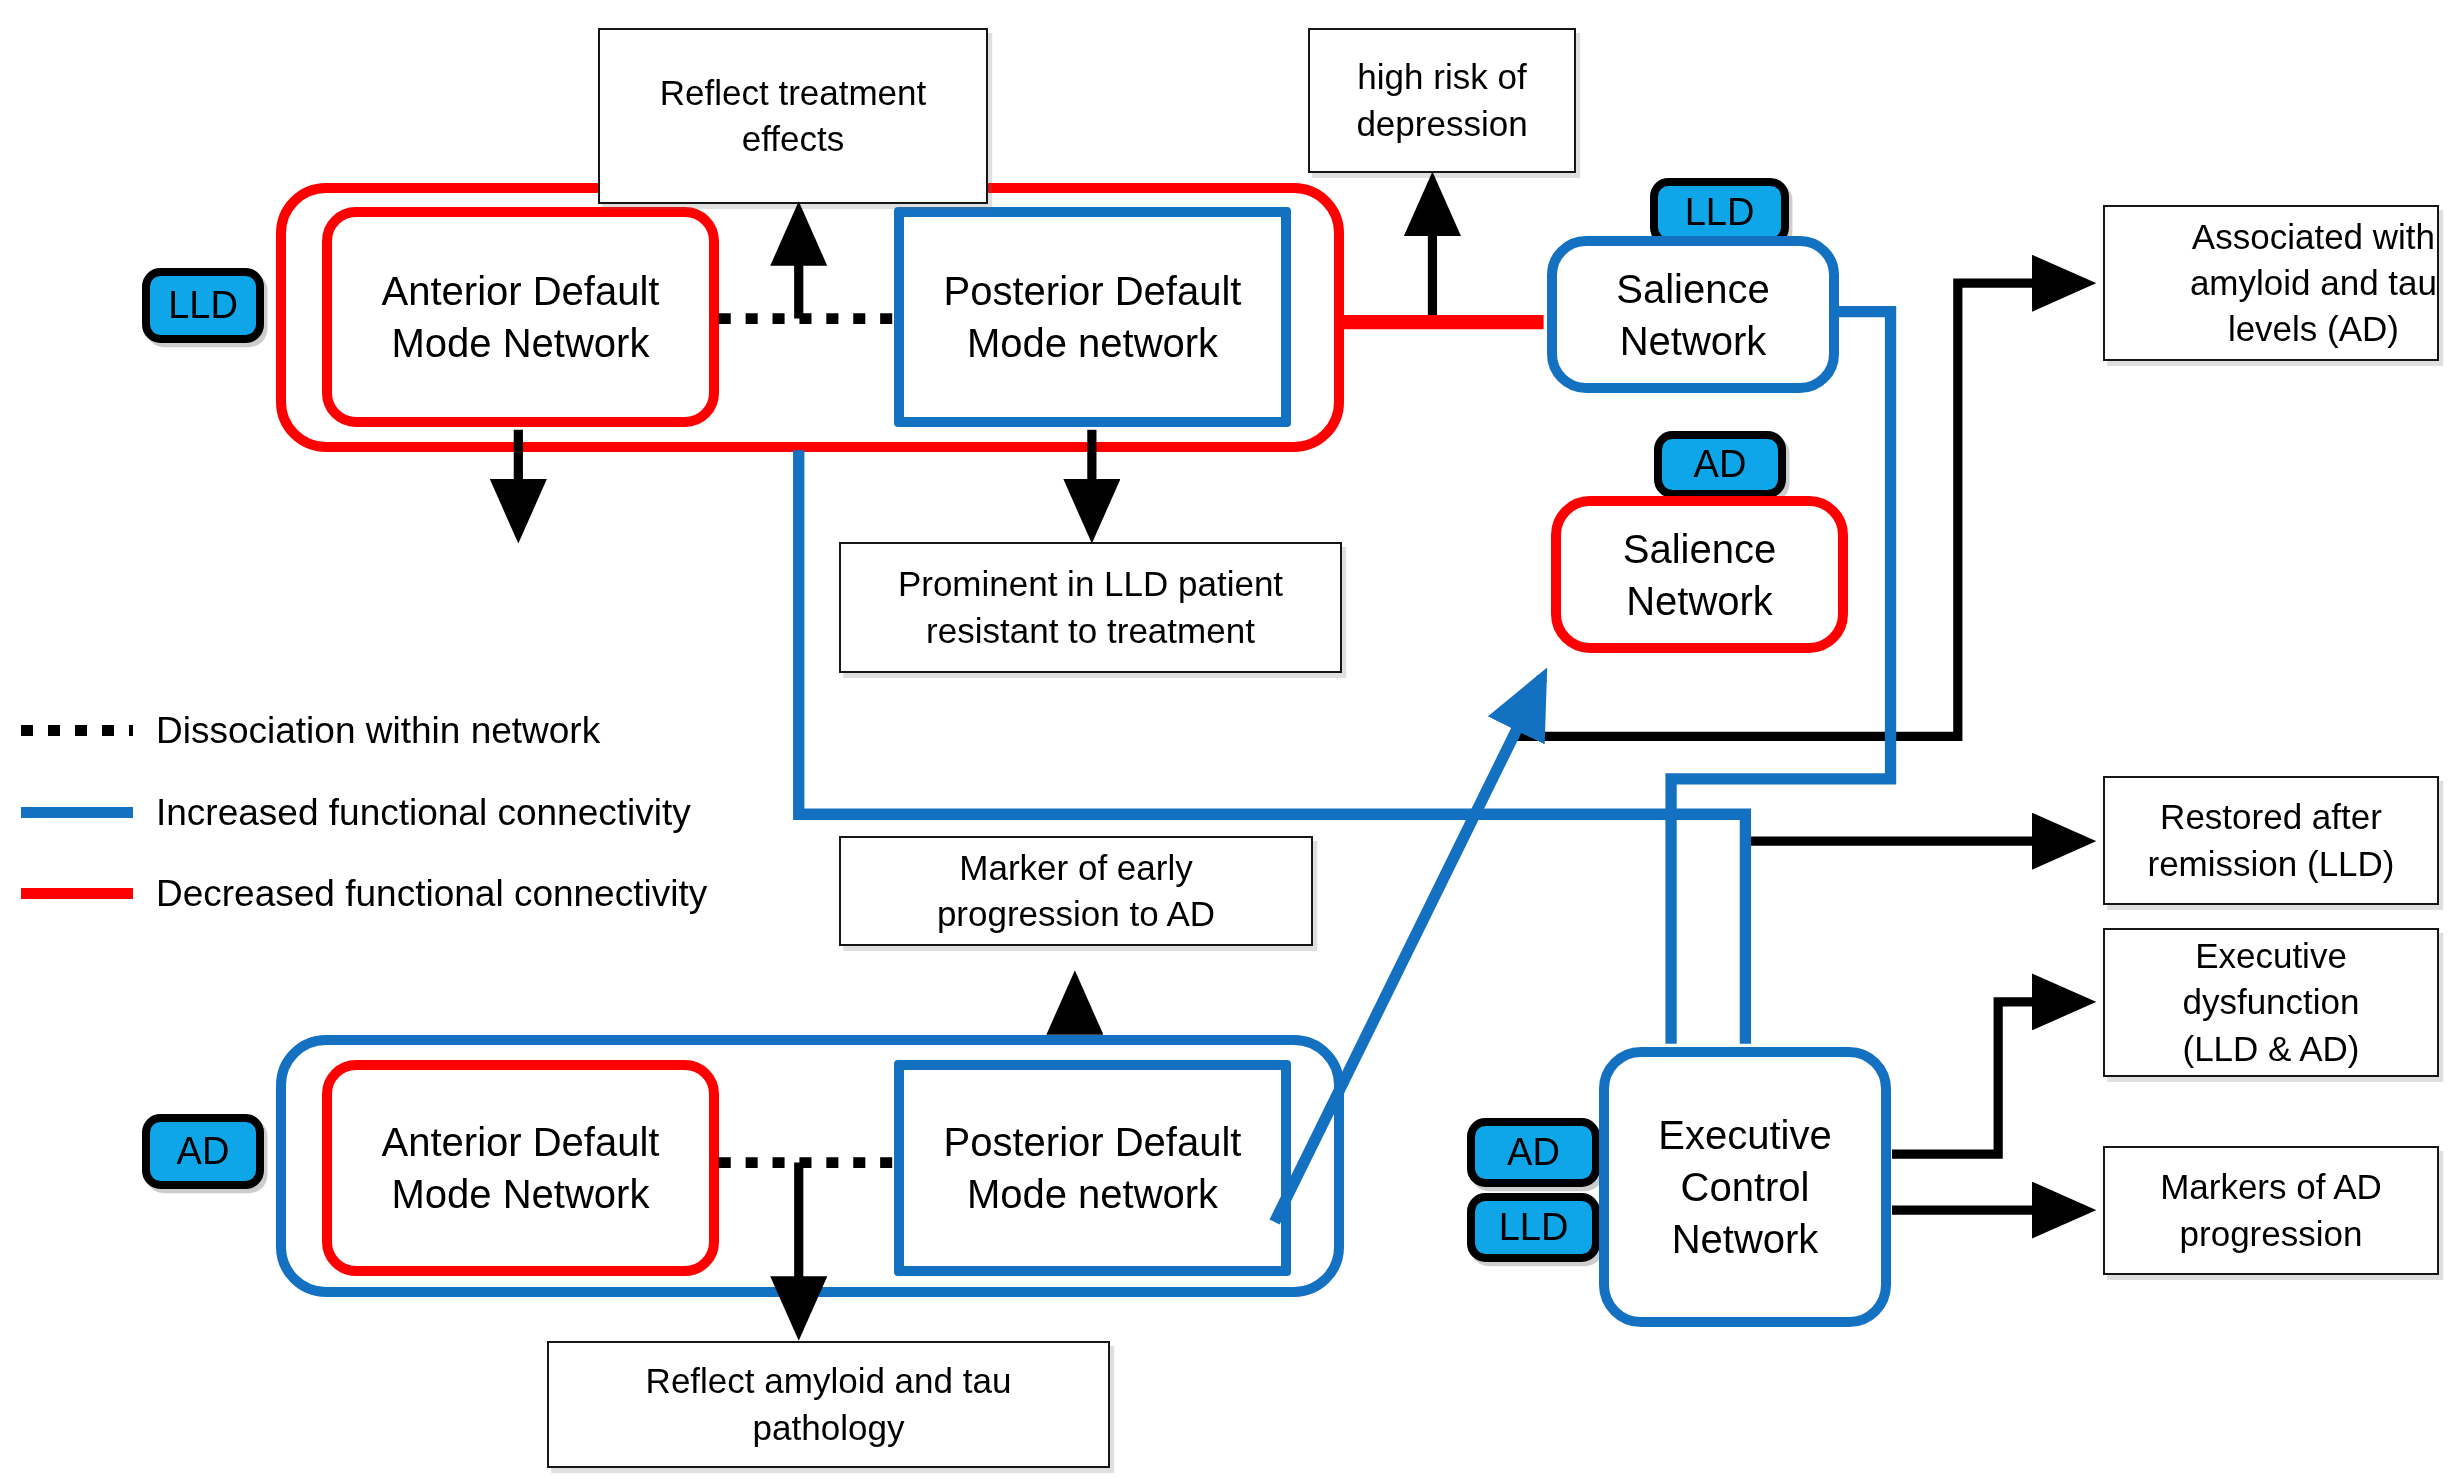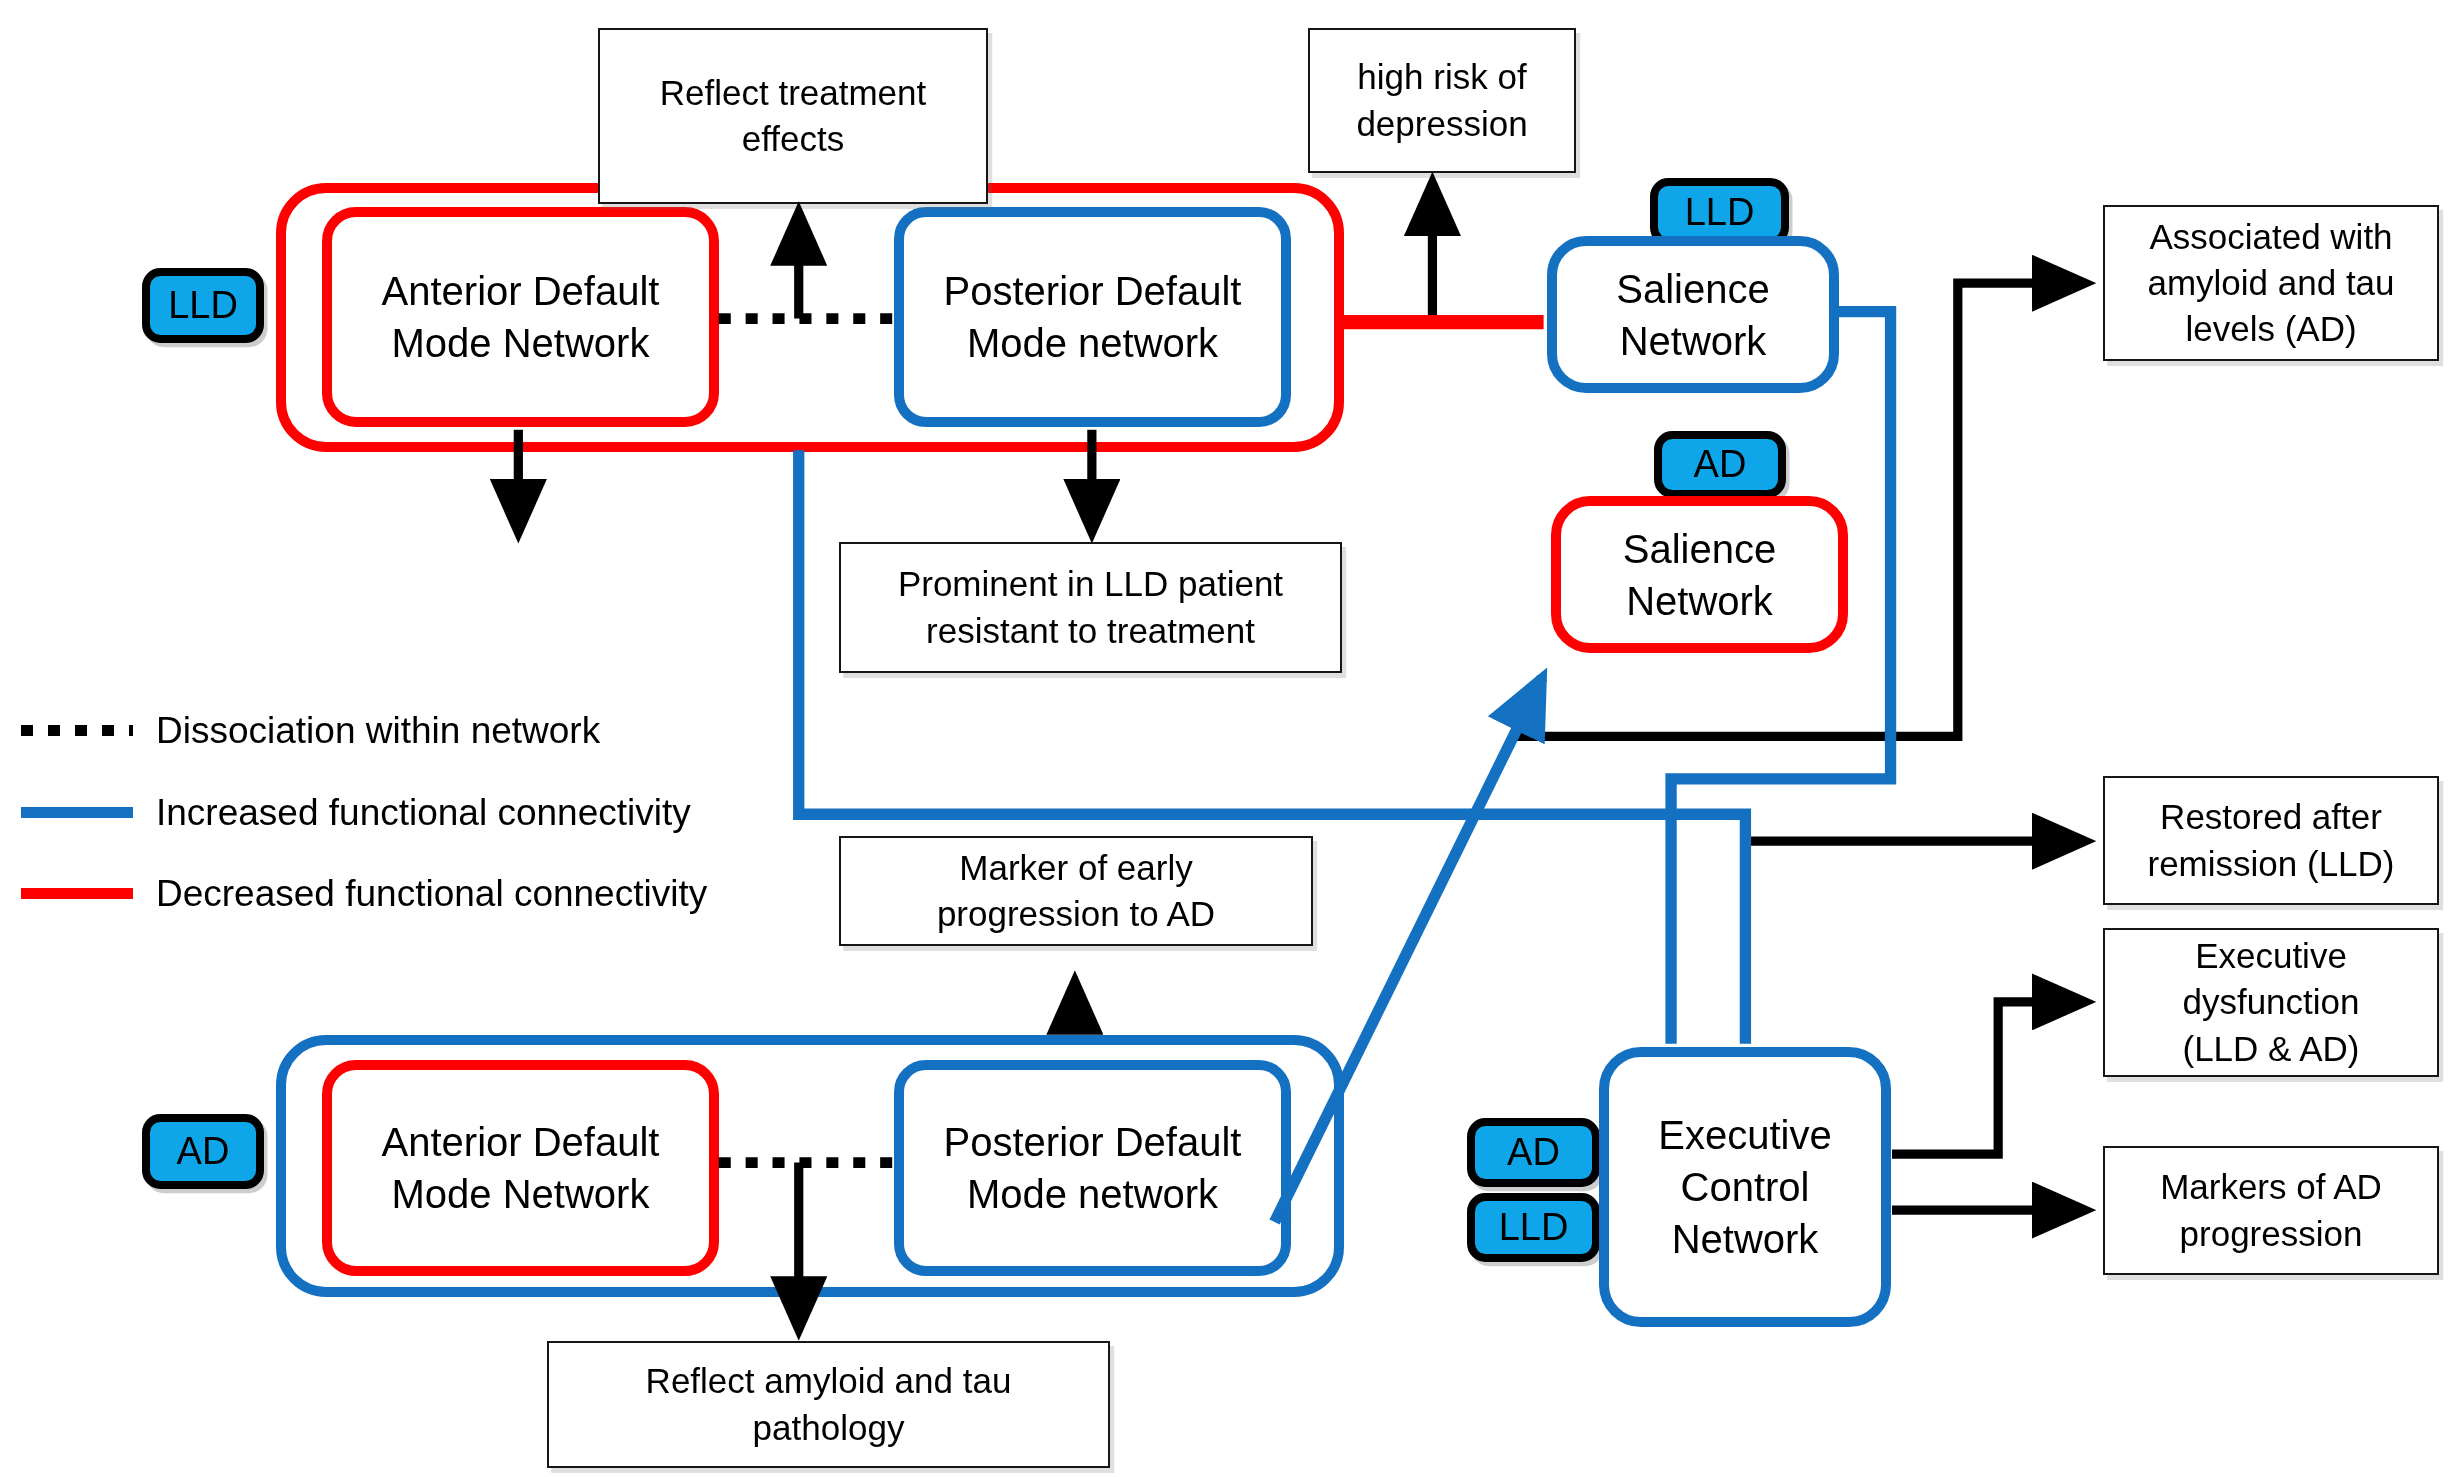--- a/index.html
+++ b/index.html
@@ -25,21 +25,21 @@
   .net{
     background:#fff;
     display:flex;align-items:center;justify-content:center;
     text-align:center;
   }
   .net span{white-space:pre-line;font-size:40px;line-height:1.3;}
   .container{background:transparent;}
   .red-border{border:10.6px solid #fe0000;}
   .blue-border{border:10.6px solid #1471c2;}
   .thin-red{border:10px solid #fe0000;border-radius:34px;}
-  .thin-blue{border:10px solid #1471c2;border-radius:32px;}
+  .thin-blue{border:10px solid #1471c2;border-radius:4px;}
   .tag{
     background:#0ea5e9;
     border:8.5px solid #000;
     border-radius:18.4px;
     box-shadow:3.5px 4.2px 0 rgba(90,90,90,0.30);
     display:flex;align-items:center;justify-content:center;
   }
   .tag span{font-size:38px;}
   
   .legend-row{display:flex;align-items:center;height:45px;}
@@ -122,21 +122,21 @@
 resistant to treatment</span>
     </div>
   <div class="abs anno" style="left:839px;top:836px;width:474px;height:110px;">
        <span>Marker of early
 progression to AD</span>
     </div>
   <div class="abs anno" style="left:547px;top:1341px;width:563px;height:127px;">
        <span>Reflect amyloid and tau
 pathology</span>
     </div>
-  <div class="abs anno" style="left:2103px;top:205px;width:336px;height:156px;">
+  <div class="abs anno" style="left:2103px;top:205px;width:336px;height:156px;justify-content:flex-end;">
        <span>Associated with
 amyloid and tau
 levels (AD)</span>
     </div>
   <div class="abs anno" style="left:2103px;top:776px;width:336px;height:129px;">
        <span>Restored after
 remission (LLD)</span>
     </div>
   <div class="abs anno" style="left:2103px;top:928px;width:336px;height:149px;">
        <span>Executive

